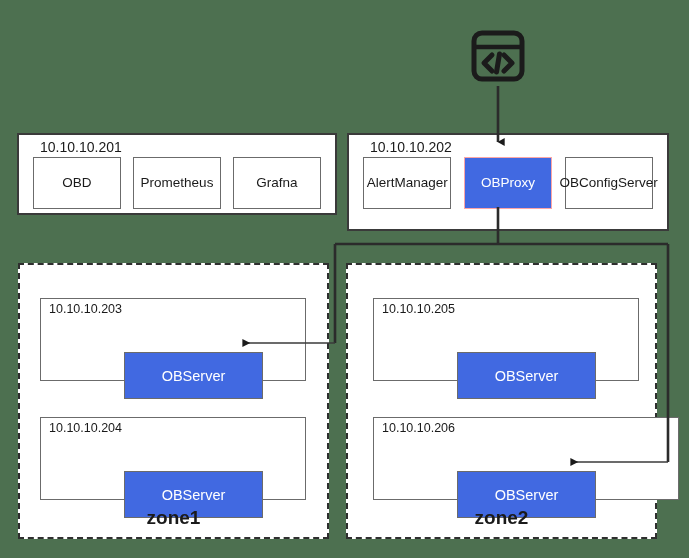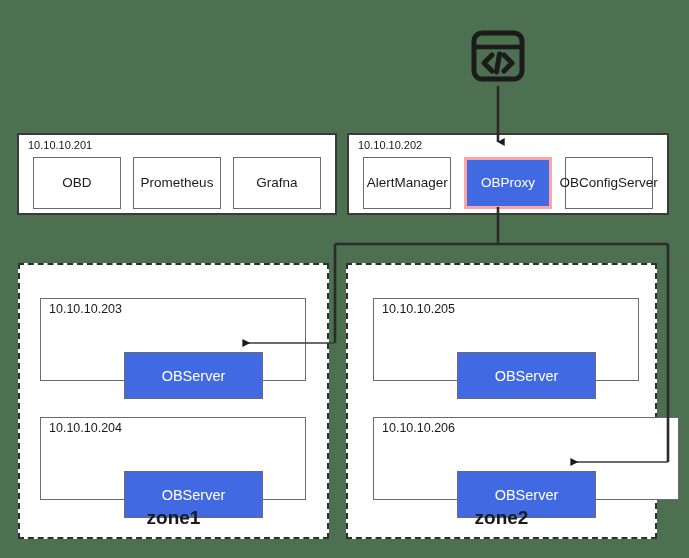--- a/index.html
+++ b/index.html
@@ -26,22 +26,22 @@
     width: 56px; height: 56px;
   }
 
   
   .host-outer {
     background: #ffffff;
     border: 2px solid #3a3a3a;
   }
   .host-ip {
     position: absolute;
-    left: 9px; top: 4px;
-    font-size: 11px;
+    left: 21px; top: 4px;
+    font-size: 14px;
     color: #1a1a1a;
     white-space: nowrap;
   }
   .comp-row {
     position: absolute;
     left: 0; right: 0;
     top: 22px;
     height: 52px;
     display: flex;
     justify-content: space-around;
@@ -60,21 +60,21 @@
     align-items: center;
     justify-content: center;
     text-align: center;
     font-size: 13.5px;
     line-height: 1.15;
     color: #1a1a1a;
     padding: 2px;
   }
   .comp.accent {
     background: #4169e1;
-    border: 3px solid #fca5a5;
+    border: 1px solid #fca5a5;
     color: #ffffff;
   }
 
   
   .zone {
     background: #ffffff;
     border: 2px dashed #2f2f2f;
   }
   .zone-label {
     position: absolute;
@@ -129,21 +129,21 @@
 
   <div class="abs host-outer" style="left:17px; top:133px; width:320px; height:82px;">
     <span class="host-ip">10.10.10.201</span>
     <div class="comp-row">
       <div class="comp">OBD</div>
       <div class="comp">Prometheus</div>
       <div class="comp">Grafna</div>
     </div>
   </div>
 
-  <div class="abs host-outer" style="left:347px; top:133px; width:322px; height:82px;">
+  <div class="abs host-outer" style="left:347px; top:133px; width:322px; height:98px;">
     <span class="host-ip">10.10.10.202</span>
     <div class="comp-row">
       <div class="comp">AlertManager</div>
       <div class="comp accent">OBProxy</div>
       <div class="comp">OBConfigServer</div>
     </div>
   </div>
 
   <div class="abs zone" style="left:18px; top:263px; width:311px; height:276px;padding-left:27px;">
 

